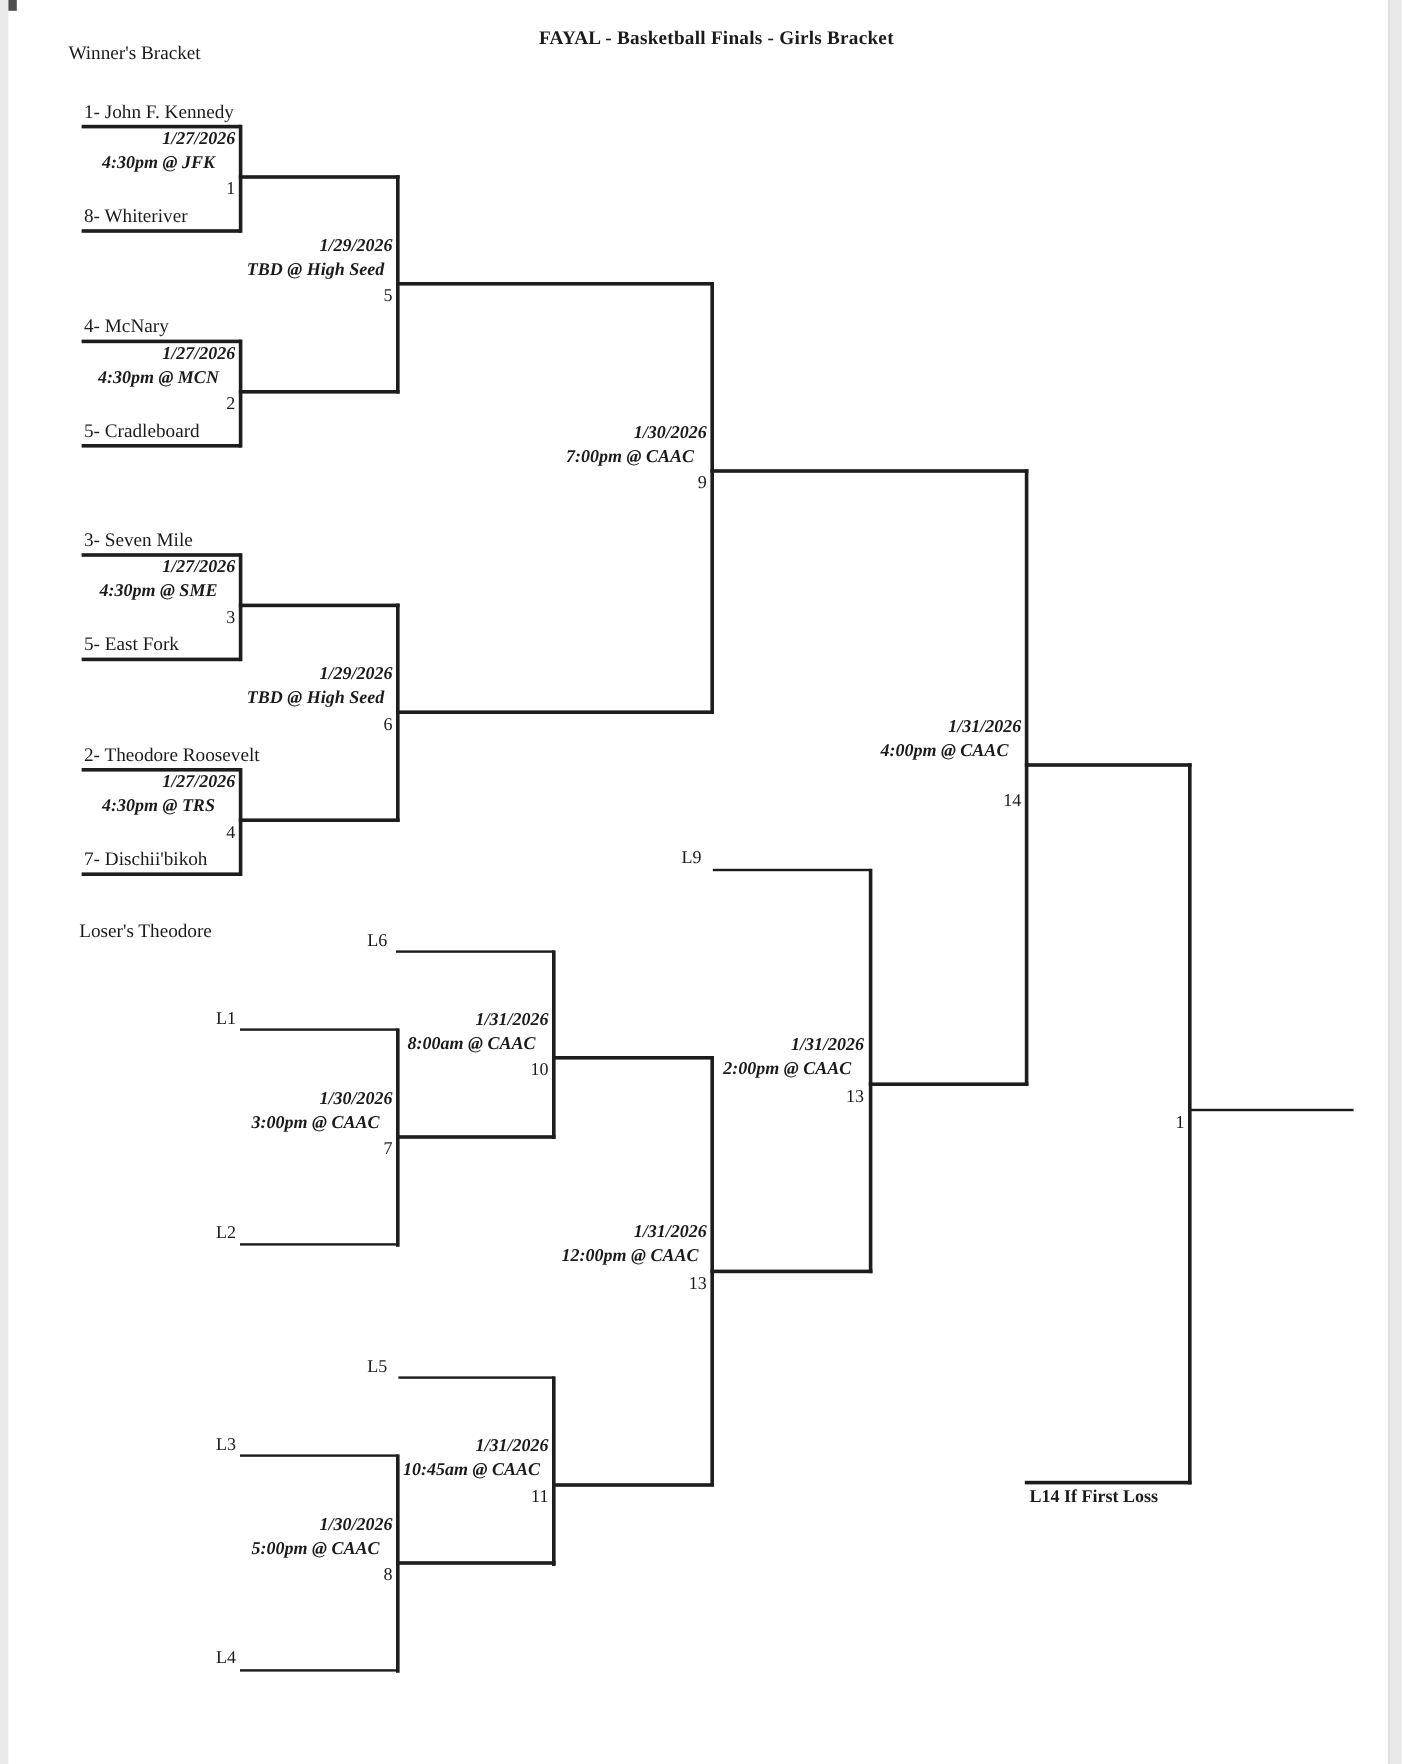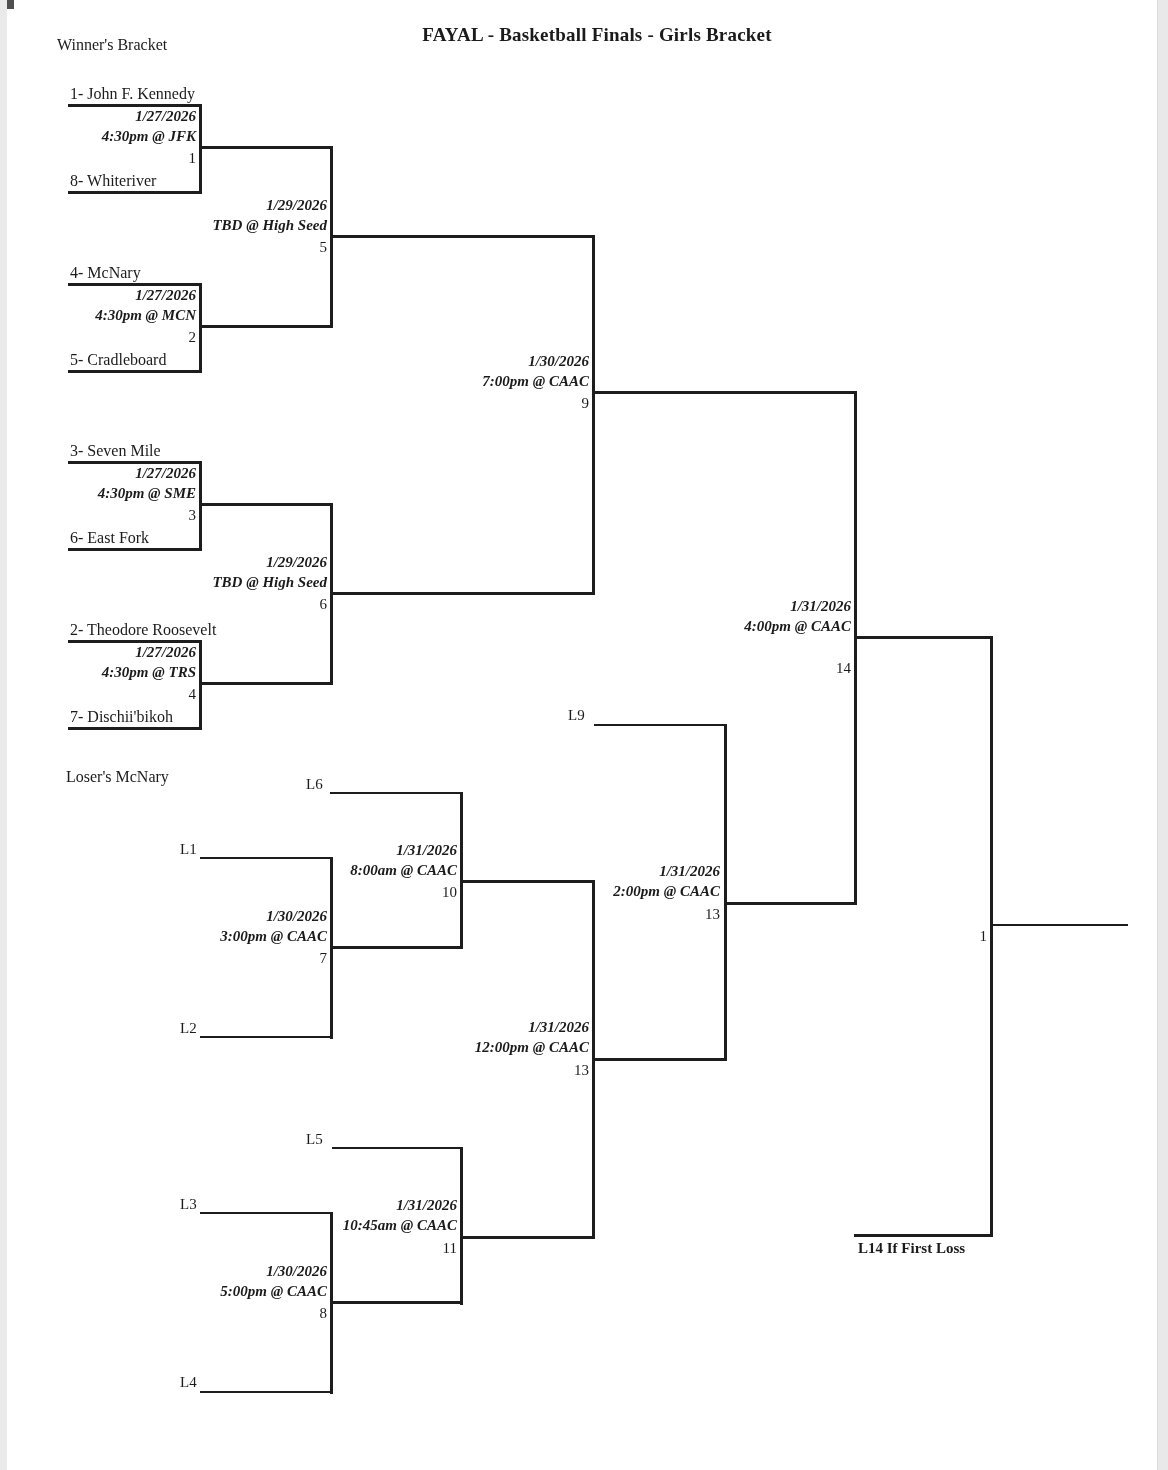--- a/index.html
+++ b/index.html
@@ -3,52 +3,52 @@
 <meta charset="utf-8">
 <style>
   html,body{margin:0;padding:0;background:#ffffff;}
   .page{position:relative;width:1168px;height:1470px;background:#ffffff;overflow:hidden;
         font-family:"Liberation Serif","DejaVu Serif",serif;color:#1b1b1b;}
   .t{position:absolute;white-space:nowrap;}
   .hl,.vl{position:absolute;background:#1d1d1d;}
   .hl{height:3px;}
   .vl{width:3px;}
   .hl.thin{height:2px;}
-  .title{font-size:19px;font-weight:bold;text-align:center;letter-spacing:0.2px;}
+  .title{font-size:16px;font-weight:bold;text-align:center;letter-spacing:0.2px;}
   .section-label{font-size:16px;}
   .team{font-size:16px;}
   .g-info{position:absolute;width:128px;font-size:15px;font-weight:bold;font-style:italic;line-height:20px;}
   .g-date{text-align:right;}
-  .g-venue{text-align:right;}
+  .g-venue{text-align:center;}
   .g-num{position:absolute;width:60px;text-align:right;font-size:15px;line-height:16px;}
   .slot{font-size:15px;}
   .note{font-size:15px;font-weight:bold;}
   .edge-left{position:absolute;left:0;top:0;width:7px;height:1470px;background:#eaeaea;}
   .edge-right{position:absolute;left:1157px;top:0;width:11px;height:1470px;background:#e9e9e9;border-left:1px solid #d9d9d9;}
   .speck{position:absolute;left:7px;top:0;width:7px;height:9px;background:#4f4f4f;}
 </style>
 </head>
 <body>
 
 <div class="page">
 
   <div class="edge-left"></div>
   <div class="edge-right"></div>
   <div class="speck"></div>
 
   <div class="t title" style="left:234px;top:24px;width:726px;">FAYAL - Basketball Finals - Girls Bracket</div>
   <div class="t section-label" style="left:57px;top:36px;">Winner's Bracket</div>
-  <div class="t section-label" style="left:66px;top:768px;">Loser's McNary</div>
+  <div class="t section-label" style="left:66px;top:768px;">Loser's Theodore</div>
 
   <div class="t team" style="left:70px;top:85px;">1- John F. Kennedy</div>
   <div class="t team" style="left:70px;top:172px;">8- Whiteriver</div>
   <div class="t team" style="left:70px;top:264px;">4- McNary</div>
   <div class="t team" style="left:70px;top:351px;">5- Cradleboard</div>
   <div class="t team" style="left:70px;top:442px;">3- Seven Mile</div>
-  <div class="t team" style="left:70px;top:529px;">6- East Fork</div>
+  <div class="t team" style="left:70px;top:529px;">5- East Fork</div>
   <div class="t team" style="left:70px;top:621px;">2- Theodore Roosevelt</div>
   <div class="t team" style="left:70px;top:708px;font-family:Liberation Serif, serif;">7- Dischii'bikoh</div>
 
   <div class="hl" style="left:68px;top:104px;width:133px;"></div>
   <div class="hl" style="left:68px;top:191px;width:133px;"></div>
   <div class="hl" style="left:68px;top:283px;width:133px;"></div>
   <div class="hl" style="left:68px;top:370px;width:133px;"></div>
   <div class="hl" style="left:68px;top:461px;width:133px;"></div>
   <div class="hl" style="left:68px;top:548px;width:133px;"></div>
   <div class="hl" style="left:68px;top:640px;width:133px;"></div>

